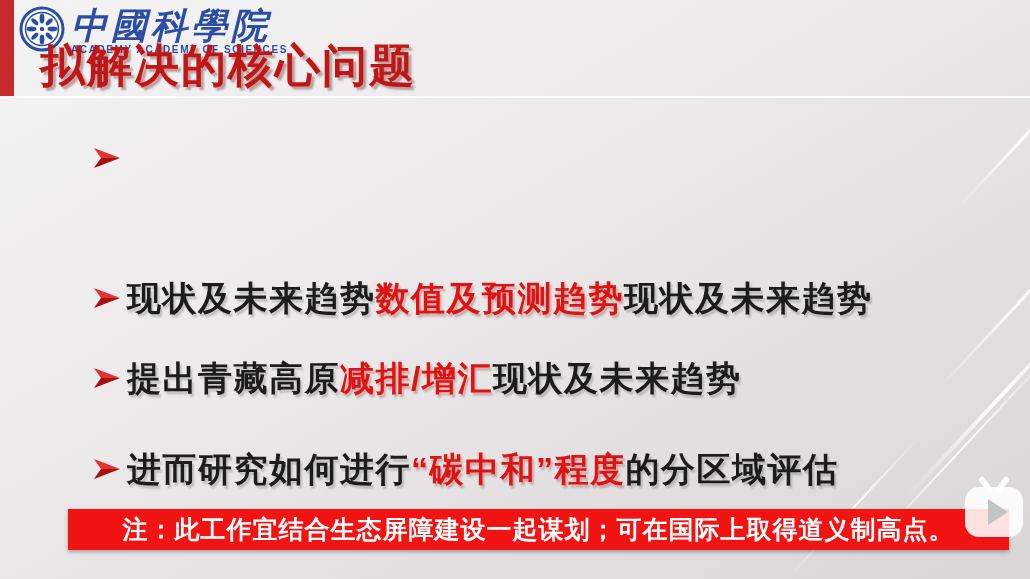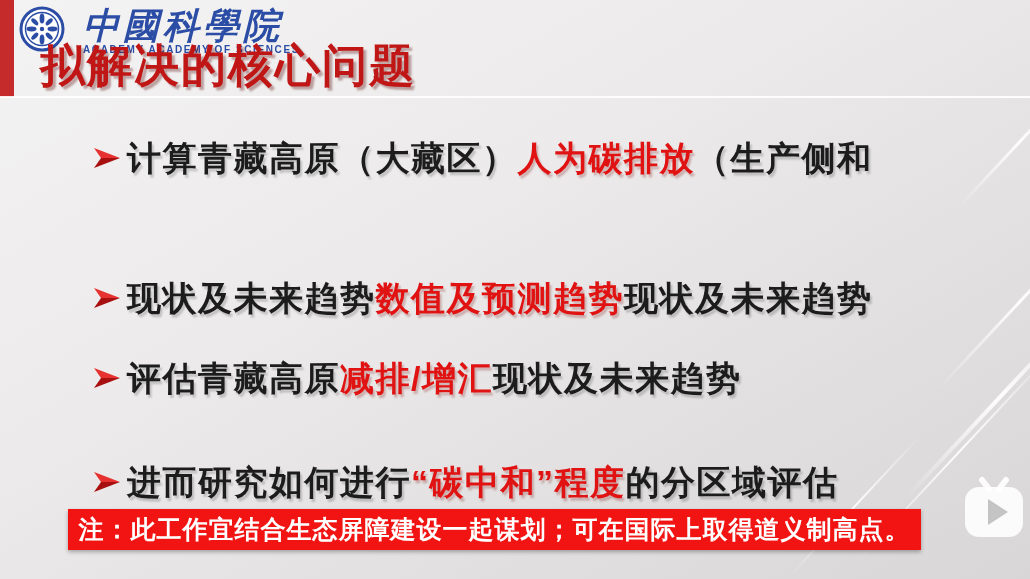--- a/index.html
+++ b/index.html
@@ -5,42 +5,42 @@
   html,body{margin:0;padding:0;background:#555;}
   #slide{
     position:relative;width:1030px;height:579px;overflow:hidden;
     font-family:"Liberation Sans","DejaVu Sans",sans-serif;
     background:linear-gradient(150deg,#f4f3f3 0%,#eceaea 40%,#e0dede 75%,#d8d6d6 100%);
   }
   
   #left-accent-bar{position:absolute;left:0;top:0;width:14px;height:97px;background:#c62b2b;}
   #header-divider{position:absolute;left:0;top:96px;width:100%;height:2px;background:rgba(255,255,255,.9);}
   #logo{position:absolute;left:19px;top:6px;display:flex;align-items:flex-start;}
-  #logo-text{margin-left:18px;color:#2b4da5;}
+  #logo-text{margin-left:6px;color:#2b4da5;}
   #logo-zh{font-family:"Liberation Serif","DejaVu Serif",serif;font-style:italic;font-weight:bold;
     font-size:36px;line-height:40px;letter-spacing:4px;white-space:nowrap;}
   #logo-en{font-size:10px;font-weight:bold;letter-spacing:1.6px;margin-top:-2px;white-space:nowrap;}
   #page-title{
     position:absolute;left:40px;top:36px;
     font-size:45px;font-weight:800;letter-spacing:2px;color:#c01616;white-space:nowrap;
     text-shadow:3px 3px 2px rgba(90,10,10,.35);
   }
   
   .bullet{position:absolute;left:93px;display:flex;align-items:flex-start;}
   .bullet:nth-child(1){top:128px;}
   .bullet:nth-child(2){top:268px;}
   .bullet:nth-child(3){top:348px;}
-  .bullet:nth-child(4){top:452px;}
+  .bullet:nth-child(4){top:439px;}
   .marker{flex:0 0 34px;margin-top:16px;}
   .btext{font-size:34px;font-weight:600;letter-spacing:1.5px;color:#1c1c1c;line-height:60px;white-space:nowrap;
     text-shadow:2px 3px 2px rgba(0,0,0,.18);}
   .btext .em{color:#e01212;font-weight:700;text-shadow:2px 3px 2px rgba(120,0,0,.25);}
   
   #footer-note{
-    position:absolute;left:68px;top:509px;width:853px;height:41px;
+    position:absolute;left:68px;top:509px;width:941px;height:41px;
     background:#f21313;color:#ffffff;font-size:25px;font-weight:700;letter-spacing:1px;
     display:flex;align-items:center;justify-content:center;white-space:nowrap;
     box-shadow:0 2px 4px rgba(0,0,0,.3);
   }
   
   .streak{position:absolute;height:3px;pointer-events:none;
     background:linear-gradient(90deg,rgba(255,255,255,0),rgba(255,255,255,.95) 50%,rgba(255,255,255,0));}
   .s1{width:180px;left:930px;top:140px;transform:rotate(-47deg);}
   .s2{width:240px;left:900px;top:300px;transform:rotate(-47deg);}
   .s3{width:280px;left:860px;top:395px;transform:rotate(-47deg);height:4px;}
@@ -86,39 +86,38 @@
 
   <div id="header-divider"></div>
 
   <div id="bullet-list">
       <div class="bullet">
         <span class="marker"><svg width="28" height="28" viewBox="0 0 28 28">
             <polygon points="1,4 27,14 8,14" fill="#e73030"></polygon>
             <polygon points="8,14 27,14 1,24" fill="#a80f0f"></polygon>
           </svg></span>
         <div class="btext">
-          <div><span>计算青藏高原（大藏区）</span><span class="em">人为碳排放</span><span>（生产侧和</span></div>
         </div>
       </div>
       <div class="bullet">
         <span class="marker"><svg width="28" height="28" viewBox="0 0 28 28">
             <polygon points="1,4 27,14 8,14" fill="#e73030"></polygon>
             <polygon points="8,14 27,14 1,24" fill="#a80f0f"></polygon>
           </svg></span>
         <div class="btext">
           <div><span>现状及未来趋势</span><span class="em">数值及预测趋势</span><span>现状及未来趋势</span></div>
         </div>
       </div>
       <div class="bullet">
         <span class="marker"><svg width="28" height="28" viewBox="0 0 28 28">
             <polygon points="1,4 27,14 8,14" fill="#e73030"></polygon>
             <polygon points="8,14 27,14 1,24" fill="#a80f0f"></polygon>
           </svg></span>
         <div class="btext">
-          <div><span>评估青藏高原</span><span class="em">减排/增汇</span><span>现状及未来趋势</span></div>
+          <div><span>提出青藏高原</span><span class="em">减排/增汇</span><span>现状及未来趋势</span></div>
         </div>
       </div>
       <div class="bullet">
         <span class="marker"><svg width="28" height="28" viewBox="0 0 28 28">
             <polygon points="1,4 27,14 8,14" fill="#e73030"></polygon>
             <polygon points="8,14 27,14 1,24" fill="#a80f0f"></polygon>
           </svg></span>
         <div class="btext">
           <div><span>进而研究如何进行</span><span class="em">“碳中和”程度</span><span>的分区域评估</span></div>
         </div>

